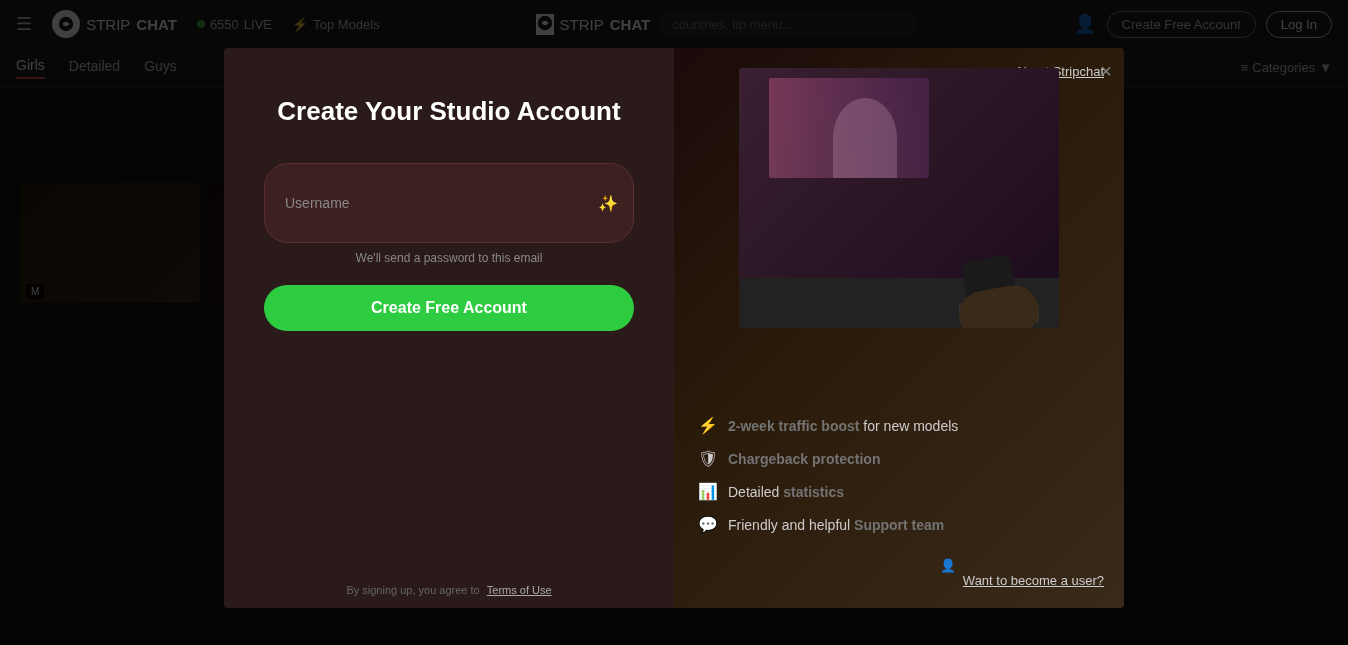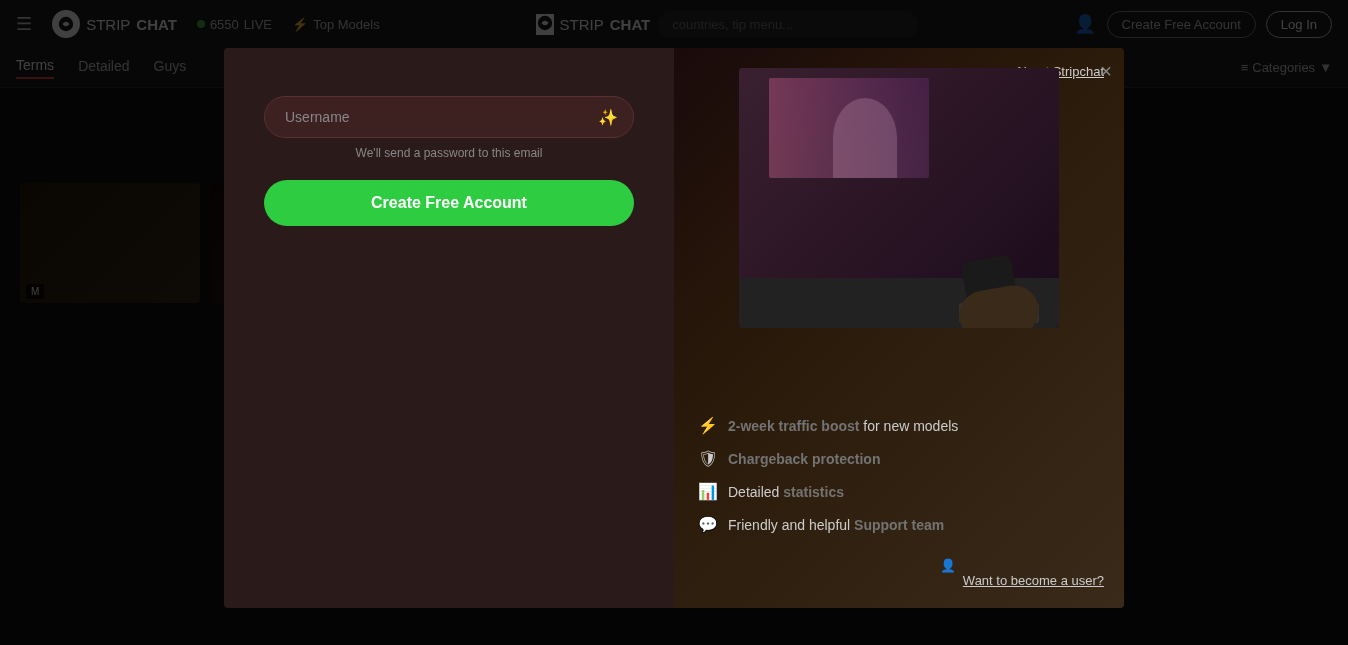--- a/index.html
+++ b/index.html
@@ -172,21 +172,21 @@
     .input-wrapper {
       width: 100%;
       position: relative;
       margin-bottom: 16px;
     }
     .modal-input {
       width: 100%;
       background: #3d2020;
       border: 1px solid #5a3030;
       border-radius: 24px;
-      padding: 12px 20px;
+      padding: 31px 20px;
       color: #eab308;
       font-size: 14px;
       outline: none;
     }
     .modal-input::placeholder { color: #888; }
     .wand-icon {
       position: absolute;
       right: 16px;
       top: 50%;
       transform: translateY(-50%);
@@ -390,21 +390,21 @@
   </div>
 
   <div class="header-actions">
     <span style="color:#888;font-size:18px;cursor:pointer;">👤</span>
     <button class="btn-create-account">Create Free Account</button>
     <button class="btn-login">Log In</button>
   </div>
 </div>
 
 <div class="nav-tabs">
-  <div class="nav-tab active">Terms</div>
+  <div class="nav-tab active">Girls</div>
   <div class="nav-tab">Detailed</div>
   <div class="nav-tab">Guys</div>
   <div class="categories-btn">
     <span>≡</span>
     <span>Categories</span>
     <span>▼</span>
   </div>
 </div>
 
 <div class="content-bg">
@@ -412,32 +412,37 @@
   <div class="bg-thumb bg-thumb-1">
     <div class="model-label">M</div>
   </div>
   <div class="bg-thumb bg-thumb-2"></div>
 </div>
 
 <div class="modal-overlay">
   <div class="modal">
 
     <div class="modal-left">
+      <h2 class="modal-title">Create Your Studio Account</h2>
 
       <div class="input-wrapper">
         <input class="modal-input" type="text" placeholder="Username" style="">
         <span class="wand-icon">✨</span>
       </div>
 
 
       <p class="email-hint">We'll send a password to this email</p>
 
       <button class="btn-create-free">Create Free Account</button>
 
 
+      <div class="tos-text">
+        <span>By signing up, you agree to</span>
+        <a style="margin-left:4px;">Terms of Use</a>
+      </div>
     </div>
 
     <div class="modal-right">
       <div class="modal-right-bg"></div>
 
       <a class="about-link">About Stripchat</a>
 
       <div class="camera-visual">
         <div style="position:absolute;inset:0;background:linear-gradient(135deg,#3a2030,#1a0a1a);"></div>
         <div class="camera-screen">

